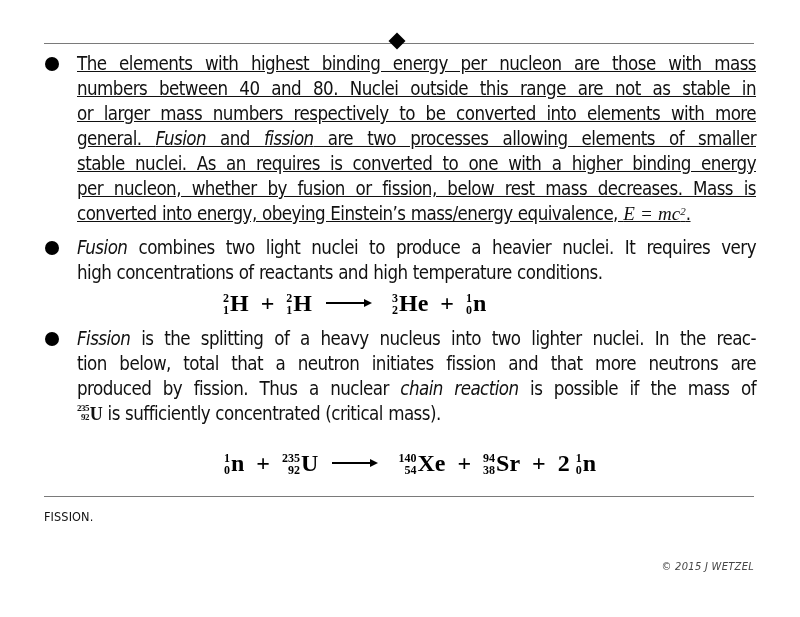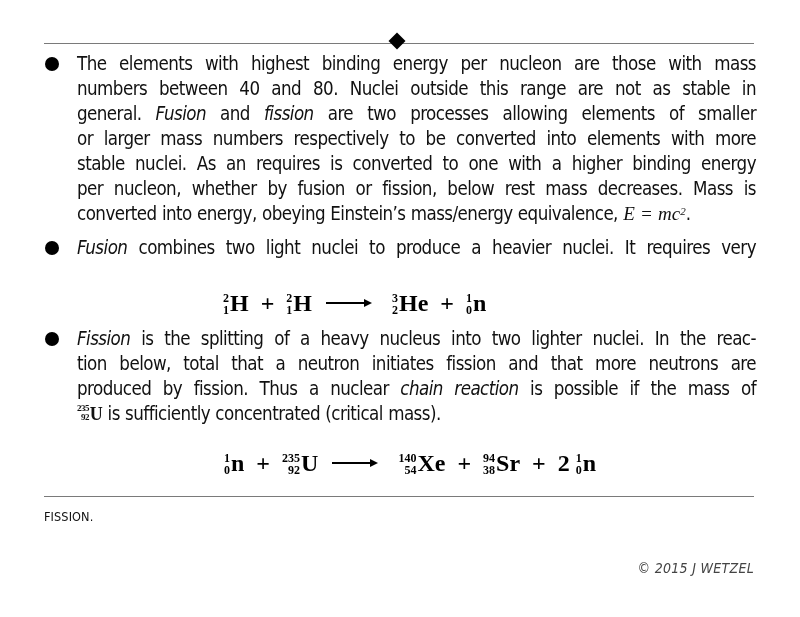--- a/index.html
+++ b/index.html
@@ -18,45 +18,46 @@
   .sup2 { font-size:11px; vertical-align:top; position:relative; top:-2px; }
   .eq { position:absolute; font-family:"Liberation Serif", serif; font-weight:bold; font-size:24px; color:#000; white-space:nowrap; }
   .nuc { display:inline-block; position:relative; }
   .nuc .sc { display:inline-flex; flex-direction:column; align-items:flex-end; font-size:12px; line-height:12px; vertical-align:top; position:relative; top:2px; margin-right:1px; }
   .op { display:inline-block; margin:0 12px; font-weight:bold; }
   .arrow { display:inline-block; width:44px; height:2px; background:#000; position:relative; vertical-align:middle; margin:0 22px 0 14px; top:-2px; }
   .arrow::after { content:""; position:absolute; right:-2px; top:-3px; border-left:8px solid #000; border-top:4px solid transparent; border-bottom:4px solid transparent; }
   .inline-nuc { font-family:"Liberation Serif", serif; font-weight:bold; font-size:18px; }
   .inline-nuc .sc { display:inline-flex; flex-direction:column; align-items:flex-end; font-size:9px; line-height:9px; vertical-align:top; position:relative; top:3px; margin-right:1px; }
   .caption { position:absolute; left:44px; top:506px; width:712px; font-size:12.6px; line-height:22px; letter-spacing:0.1px; color:#111; }
-  .copyright { position:absolute; right:46px; top:560px; font-size:14px; font-style:italic; color:#444; letter-spacing:0.3px; }
+  .copyright { position:absolute; right:46px; top:560px; font-size:11px; font-style:italic; color:#444; letter-spacing:0.3px; }
 </style>
 </head>
 <body>
 
 <div class="rule top"></div>
 <div class="diamond"></div>
 
-<div class="bullet-block" id="b0" style="top:51px;">
+<div class="bullet-block" id="b0" style="top:51px;text-decoration:underline;">
   <div class="bullet" style="top:6px;"></div>
   <div class="para">
       <span class="line">The elements with highest binding energy per nucleon are those with mass</span>
       <span class="line">numbers between 40 and 80.  Nuclei outside this range are not as stable in</span>
+      <span class="line">or larger mass numbers respectively to be converted into elements with more</span>
       <span class="line">general.  <i>Fusion</i> and <i>fission</i> are two processes allowing elements of smaller</span>
-      <span class="line">or larger mass numbers respectively to be converted into elements with more</span>
       <span class="line">stable nuclei.  As an requires is converted to one with a higher binding energy</span>
       <span class="line">per nucleon, whether by fusion or fission, below rest mass decreases.  Mass is</span>
       <span class="line last">converted into energy, obeying Einstein’s mass/energy equivalence, <span class="math">E = mc<span class="sup2">2</span></span>.</span>
     </div>
 </div>
 
 <div class="bullet-block" id="b1" style="top:235px;">
   <div class="bullet" style="top:6px;"></div>
   <div class="para">
       <span class="line"><i>Fusion</i> combines two light nuclei to produce a heavier nuclei.  It requires very</span>
+      <span class="line last">high concentrations of reactants and high temperature conditions.</span>
     </div>
 </div>
 
 <div class="eq" id="eq-fusion" style="left:223px; top:290px;"><span class="nuc"><span class="sc">
         <span>2</span>
         <span>1</span>
       </span><span>H</span></span><span class="op">+</span><span class="nuc"><span class="sc">
         <span>2</span>
         <span>1</span>
       </span><span>H</span></span><span class="arrow"></span><span class="nuc"><span class="sc">

